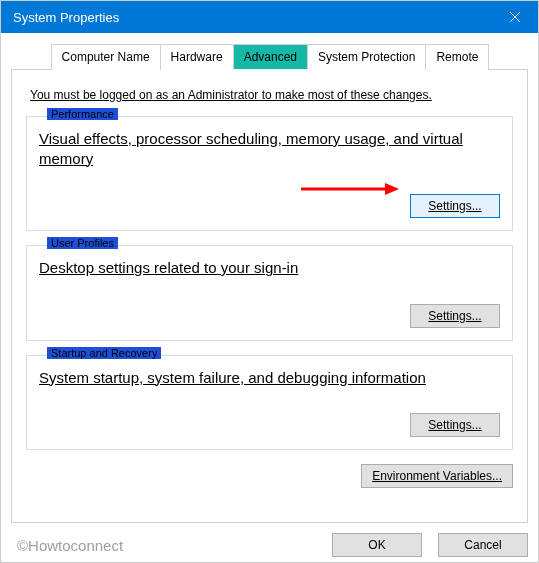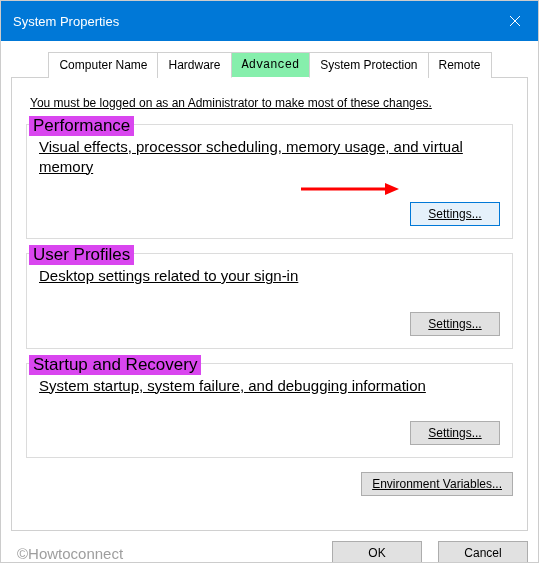--- a/index.html
+++ b/index.html
@@ -9,21 +9,21 @@
     font-size: 12px;
     background: #fff;
     width: 539px;
     height: 563px;
     position: relative;
     border: 1px solid #ccc;
   }
   .titlebar {
     background: #0078d7;
     color: #fff;
-    height: 40px;
+    height: 32px;
     display: flex;
     align-items: center;
     justify-content: space-between;
     padding: 0 0 0 12px;
     font-size: 13px;
   }
   .close-btn {
     width: 46px;
     height: 32px;
     display: flex;
@@ -47,24 +47,23 @@
     border-bottom: none;
     background: #fff;
     margin-right: -1px;
     position: relative;
     top: 1px;
     font-size: 12px;
     cursor: pointer;
     color: #000;
   }
   .tab.active {
-    background: #86efac;
+    background: #14b8a6;
     border-bottom: 1px solid #fff;
     z-index: 2;
-    font-family: Liberation Mono, monospace;
   }
   .tab:not(.active) {
     background: #fff;
   }
   .tabpanel {
     border: 1px solid #d0d0d0;
     border-top: none;
     padding: 14px 14px 14px 14px;
     text-decoration: underline;
   }
@@ -74,24 +73,24 @@
   }
   .group {
     border: 1px solid #dcdcdc;
     padding: 12px 12px 12px 12px;
     margin-bottom: 14px;
     position: relative;
   }
   .group-title {
     position: absolute;
     top: -9px;
-    left: 2px;
-    background: #d946ef;
+    left: 20px;
+    background: #1d4ed8;
     padding: 0 4px;
-    font-size: 17px;
+    font-size: 11px;
   }
   .group-desc {
     font-size: 15px;
     margin-bottom: 26px;
     line-height: 1.3;
   }
   .btnrow {
     display: flex;
     justify-content: flex-end;
   }

